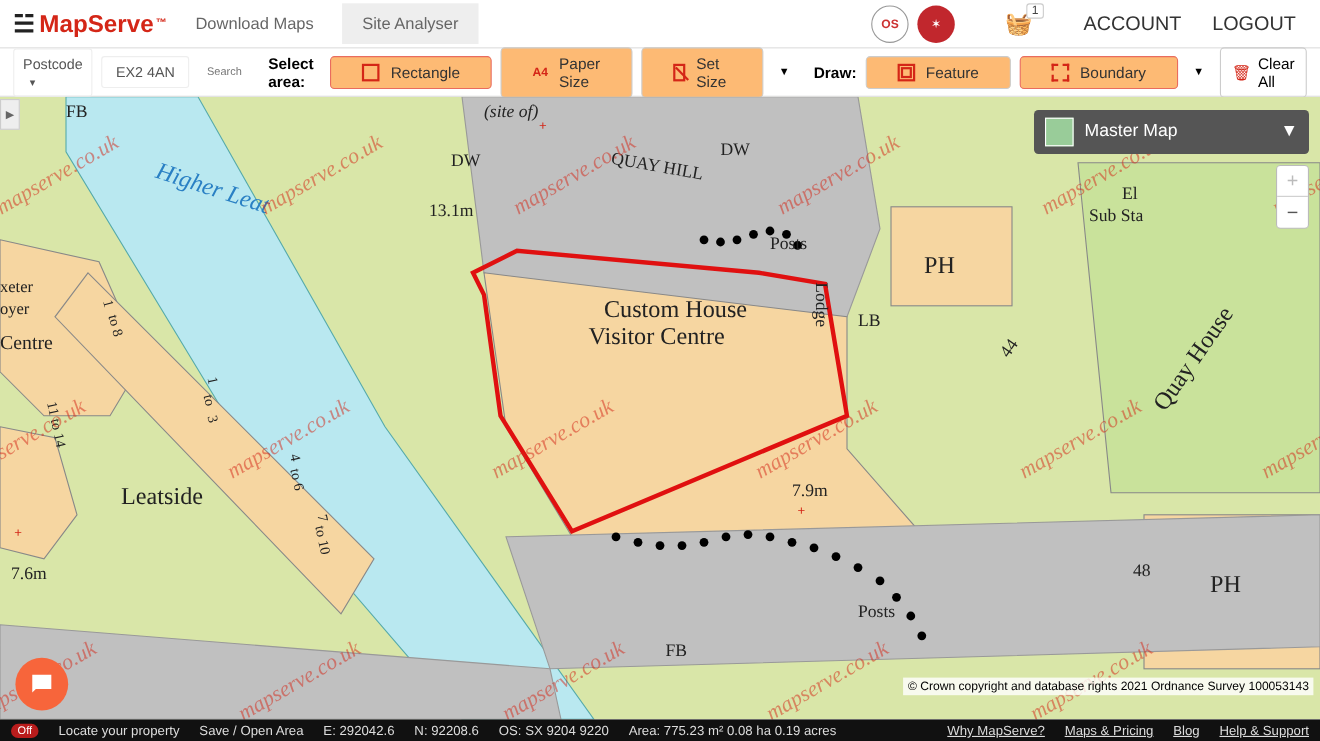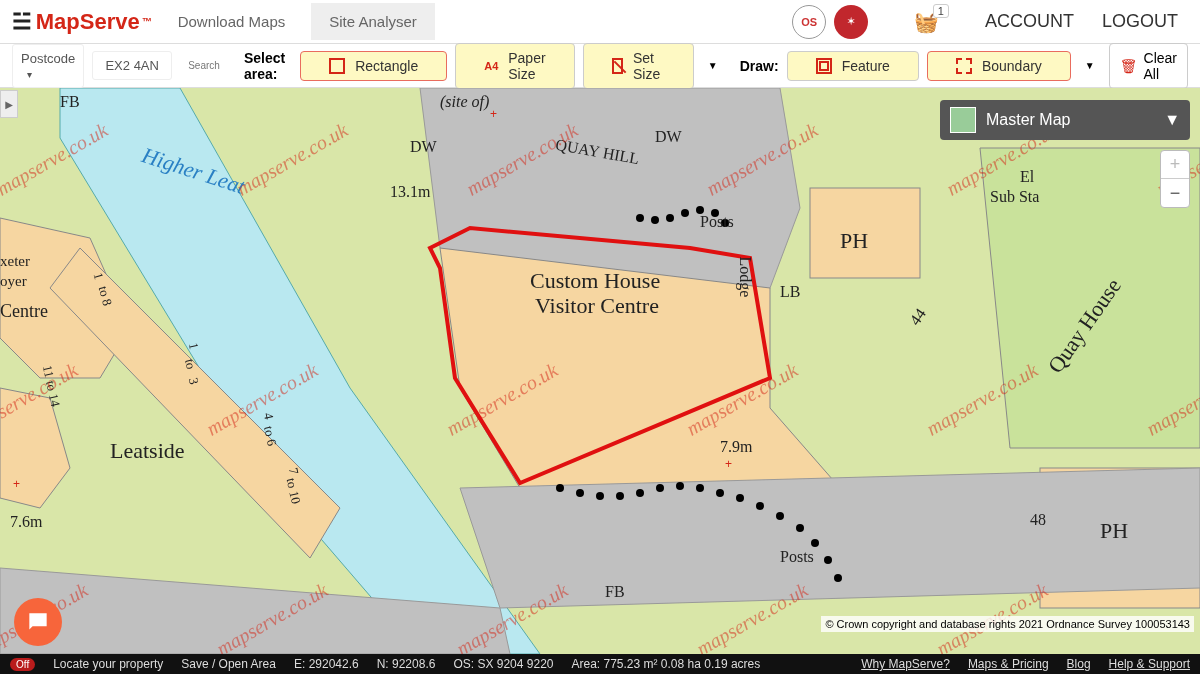--- a/index.html
+++ b/index.html
@@ -11,21 +11,21 @@
 .logo .tm { font-size:10px; color:#d42617; vertical-align:top; margin-left:-2px; }
 .tab { padding:10px 18px; color:#666; font-size:15px; cursor:pointer; }
 .tab.active { background:#eee; }
 .spacer { flex:1; }
 .topicon { width:34px; height:34px; border-radius:50%; display:flex; align-items:center; justify-content:center; font-size:11px; }
 .basket { position:relative; color:#d42617; font-size:20px; }
 .basket .count { position:absolute; top:-6px; right:-10px; border:1px solid #ccc; border-radius:3px; padding:0 4px; font-size:11px; color:#444; background:#fff;}
 .toplink { font-size:18px; color:#333; padding:0 10px; cursor:pointer; }
 
 .toolbar { height:44px; display:flex; align-items:center; padding:0 12px; gap:8px; border-bottom:1px solid #ddd; font-size:14px; }
-.btn { border:1px solid #ccc; border-radius:4px; padding:6px 28px; display:flex; align-items:center; gap:10px; cursor:pointer; background:#fef9c3; color:#333;}
+.btn { border:1px solid #ccc; border-radius:4px; padding:6px 28px; display:flex; align-items:center; gap:10px; cursor:pointer; background:#fdba74; color:#333;}
 .btn.red { border-color:#e96c5e; }
 .btn .sqicon { width:16px; height:16px; border:2px solid #d42617; display:inline-block; }
 .btn .sqicon.dash { border-style:dashed; }
 .btn .sqicon.inner::after { content:""; display:block; width:6px; height:6px; border:2px solid #d42617; margin:1px; }
 .label { font-weight:bold; margin-left:8px; }
 .postcode { padding:6px 8px; font-size:13px; color:#555; border:1px solid #eee; border-radius:3px; }
 .searchbtn { font-size:10px; color:#777; padding:6px 8px; cursor:pointer; }
 .dropcaret { font-size:10px; padding:0 6px; }
 .clearall { border:1px solid #ccc; border-radius:4px; padding:6px 10px; display:flex; gap:6px; align-items:center; cursor:pointer; }
 .trash { color:#d42617; }
@@ -155,21 +155,21 @@
         <circle cx="800" cy="440" r="4"></circle>
         <circle cx="815" cy="455" r="4"></circle>
         <circle cx="828" cy="472" r="4"></circle>
         <circle cx="838" cy="490" r="4"></circle>
       </g>
   <text x="490" y="30" font-size="12" fill="#d42617">+</text>
   <text x="725" y="380" font-size="12" fill="#d42617">+</text>
   <text x="13" y="400" font-size="12" fill="#d42617">+</text>
 </svg>
 
-<div class="mlabel" style="top:180px;left:530px;text-align:center;">Custom House</div>
+<div class="mlabel" style="top:180px;left:549px;text-align:center;">Custom House</div>
 <div class="mlabel" style="top:205px;left:535px;">Visitor Centre</div>
 <div class="mlabel" style="top:350px;left:110px;">Leatside</div>
 <div class="mlabel" style="top:70px;left:140px;color:#2a80c4;font-style:italic;transform:rotate(18deg);">Higher Leat</div>
 <div class="mlabel small" style="top:55px;left:555px;transform:rotate(10deg);">QUAY HILL</div>
 <div class="mlabel" style="top:225px;left:1030px;transform:rotate(-55deg);">Quay House</div>
 <div class="mlabel" style="top:140px;left:840px;">PH</div>
 <div class="mlabel" style="top:430px;left:1100px;">PH</div>
 <div class="mlabel small" style="top:80px;left:1020px;">El</div>
 <div class="mlabel small" style="top:100px;left:990px;">Sub Sta</div>
 <div class="mlabel small" style="top:180px;left:725px;transform:rotate(90deg);">Lodge</div>

